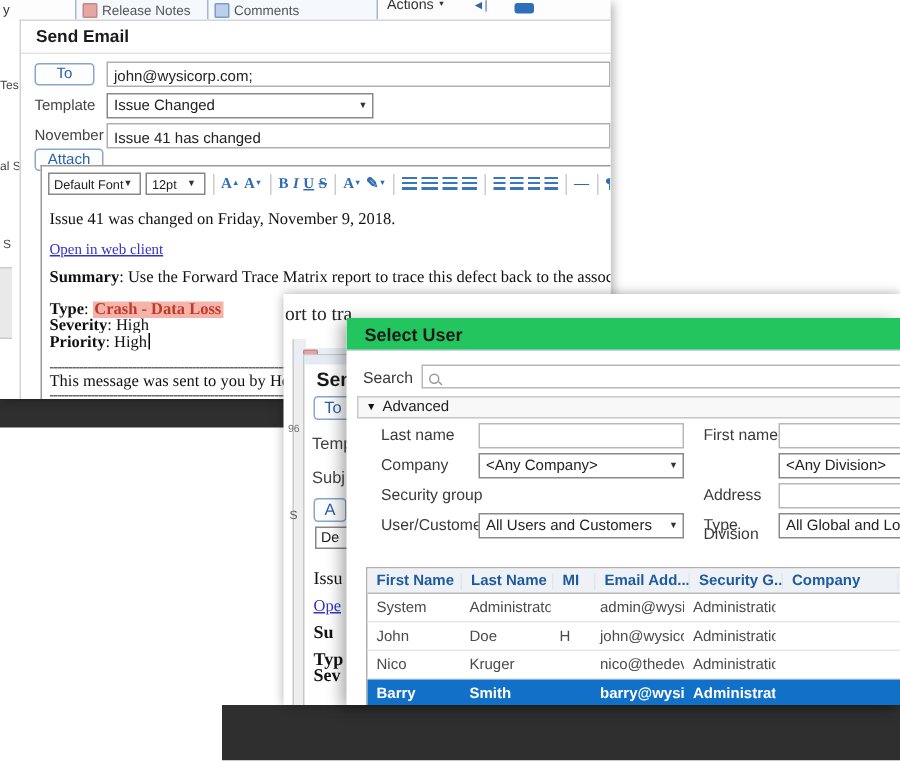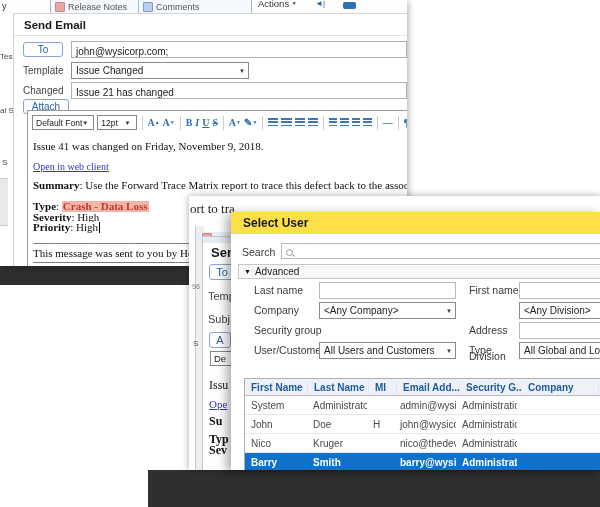--- a/index.html
+++ b/index.html
@@ -62,21 +62,21 @@
   #w2-band .mini-ic{position:absolute;left:6px;top:1px;}
   .w2-railtxt{font-size:7px;color:#777;}
   #d2{left:13px;top:40px;width:200px;height:234px;background:#fff;border:1px solid #c8c8c8;border-right:0;border-bottom:0;}
   #d2 .topstrip{position:absolute;left:0;top:0;width:100%;height:6px;background:#e4ebf4;}
   #d2 .title{position:absolute;left:8px;top:8px;font-size:13px;font-weight:bold;color:#1a1a1a;}
   .serif-frag{font-family:"Liberation Serif",serif;color:#111;}
 
   
   #su{left:231px;top:212px;width:369px;height:258px;background:#fff;
       box-shadow:-4px 2px 10px rgba(0,0,0,.35);}
-  #su-titlebar{left:0;top:0;width:100%;height:21px;background:#fde047;border-bottom:1px solid #c9d4e2;}
+  #su-titlebar{left:0;top:0;width:100%;height:21px;background:#22c55e;border-bottom:1px solid #c9d4e2;}
   #su-titlebar .t{position:absolute;left:12px;top:4px;font-size:12px;font-weight:bold;color:#1b1b1b;}
   #su .lbl{font-size:10.5px;color:#3a3a3a;}
   .mag{position:relative;width:9px;height:9px;flex:0 0 auto;margin-right:3px;}
   .mag::before{content:"";position:absolute;left:0;top:0;width:5px;height:5px;border:1.2px solid #9a9a9a;border-radius:50%;}
   .mag::after{content:"";position:absolute;left:6px;top:6px;width:3px;height:1.2px;background:#9a9a9a;transform:rotate(45deg);}
   #su-adv{left:7px;top:52px;width:364px;height:13px;border:1px solid #c8c8c8;background:#f8f8f8;
           display:flex;align-items:center;gap:4px;padding-left:5px;font-size:10px;color:#222;}
   .advtri{font-size:7px;color:#111;}
   .fr-label1{left:23px;} .fr-field1{left:88px;width:131px;}
   .fr-label2{left:238px;} .fr-field2{left:288px;width:110px;}
@@ -127,23 +127,23 @@
     <div class="abs fld-input" style="left:57px;top:27px;width:330px;height:15px;">
         <span>john@wysicorp.com;</span>
       </div>
 
     <span class="abs fld-label" style="left:9px;top:51px;">Template</span>
     <div class="abs fld-select" style="left:57px;top:48px;width:172px;height:15px;gap:18px;">
       <span>Issue Changed</span>
       <span class="caret">▼</span>
     </div>
 
-    <span class="abs fld-label" style="left:9px;top:71px;">Changed</span>
+    <span class="abs fld-label" style="left:9px;top:71px;">November</span>
     <div class="abs fld-input" style="left:57px;top:68px;width:330px;height:15px;">
-        <span>Issue 21 has changed</span>
+        <span>Issue 41 has changed</span>
       </div>
 
     <div class="abs btn-blue" style="left:9px;top:85px;width:44px;height:13px;line-height:13px;">Attach</div>
 
     <div id="editor" class="abs clip">
       <div id="ed-toolbar">
         <div class="ed-dd" style="width:56px;">
             <span>Default Font</span>
             <span class="caret">▼</span>
           </div>

